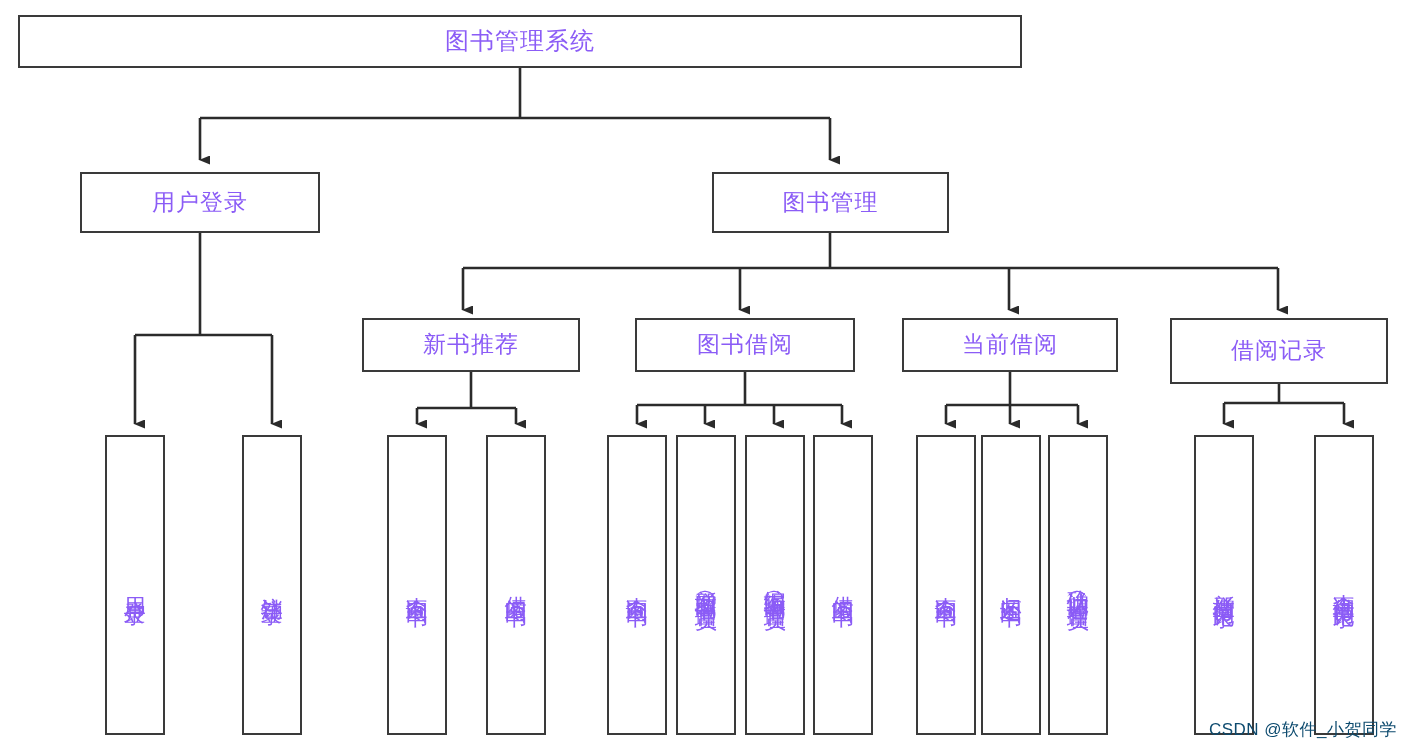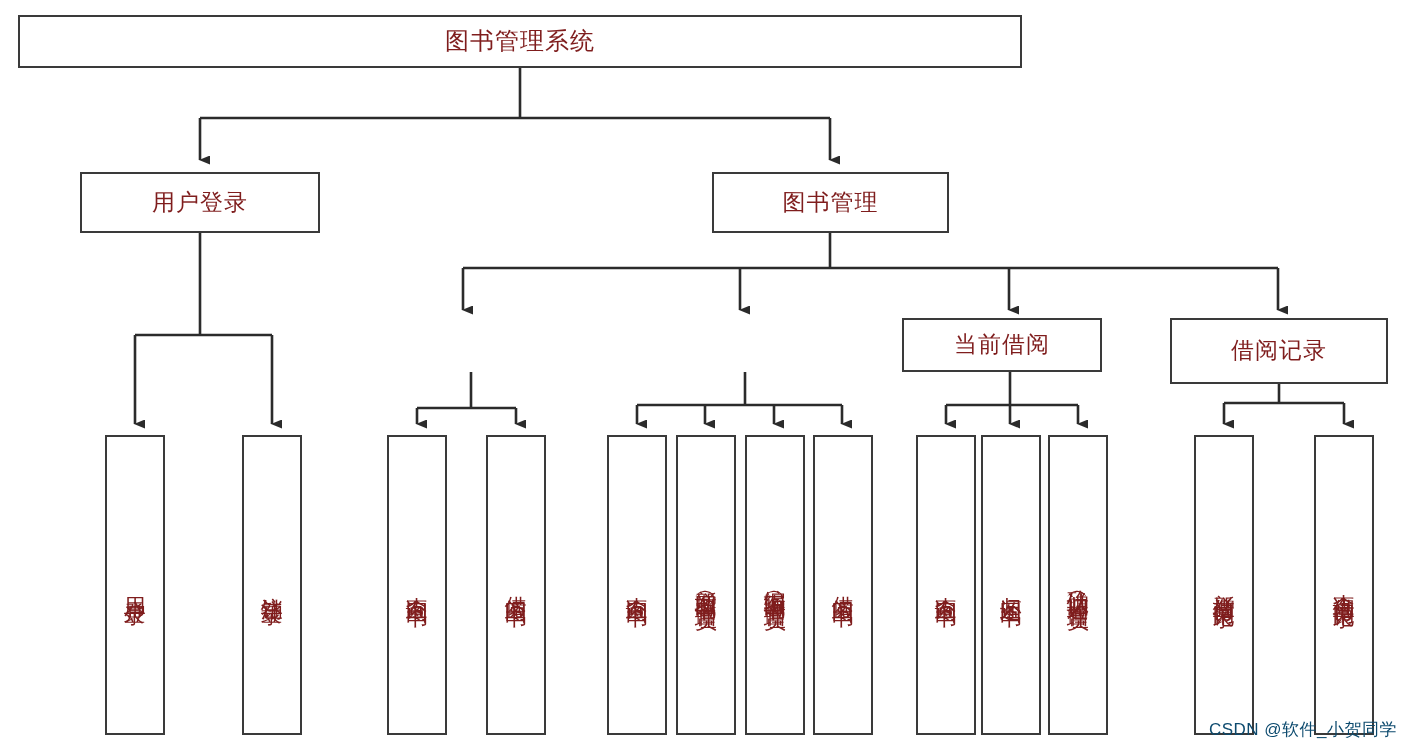--- a/index.html
+++ b/index.html
@@ -26,21 +26,21 @@
     pointer-events: none;
   }
   .node {
     position: absolute;
     box-sizing: border-box;
     border: 2.5px solid #3a3a3a;
     background: #ffffff;
     display: flex;
     align-items: center;
     justify-content: center;
-    color: #7f1d1d;
+    color: #8b5cf6;
     text-align: center;
   }
   .node.h {
     font-size: 23px;
     letter-spacing: 1px;
     line-height: 1.2;
   }
   .node.root {
     font-size: 24px;
   }
@@ -127,23 +127,29 @@
   </div>
 
   <div class="node h" style="left:80px; top:172px; width:240px; height:61px;">
     <span>用户登录</span>
   </div>
 
   <div class="node h" style="left:712px; top:172px; width:237px; height:61px;text-align:center;">
     <span>图书管理</span>
   </div>
 
-
-
-  <div class="node h" style="left:902px; top:318px; width:200px; height:54px;">
+  <div class="node h" style="left:362px; top:318px; width:218px; height:54px;">
+    <span>新书推荐</span>
+  </div>
+
+  <div class="node h" style="left:635px; top:318px; width:220px; height:54px;">
+    <span>图书借阅</span>
+  </div>
+
+  <div class="node h" style="left:902px; top:318px; width:216px; height:54px;">
     <span>当前借阅</span>
   </div>
 
   <div class="node h" style="left:1170px; top:318px; width:218px; height:66px;">
     <span>借阅记录</span>
   </div>
 
   <div class="node v" style="left:105px; top:435px; width:60px; height:300px;">
     <span class="vtext">用户登录</span>
   </div>

